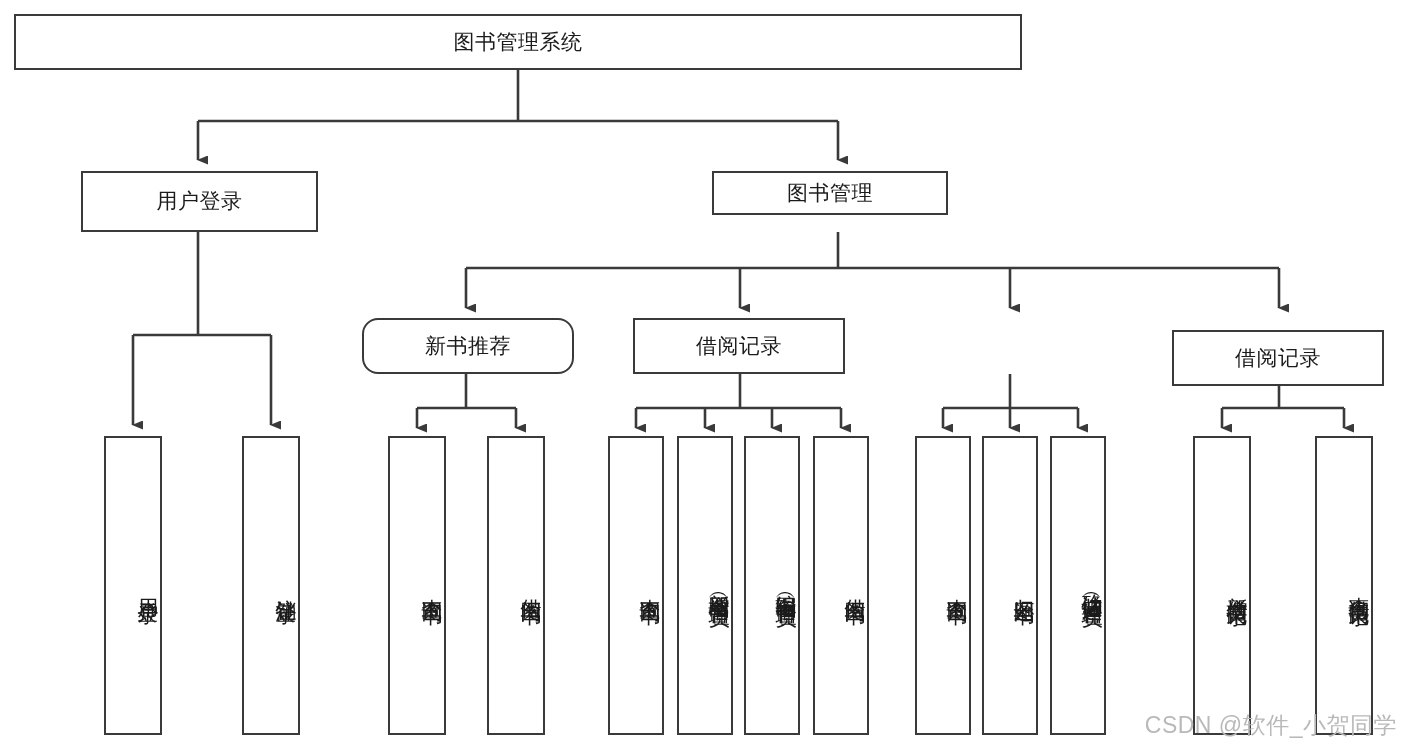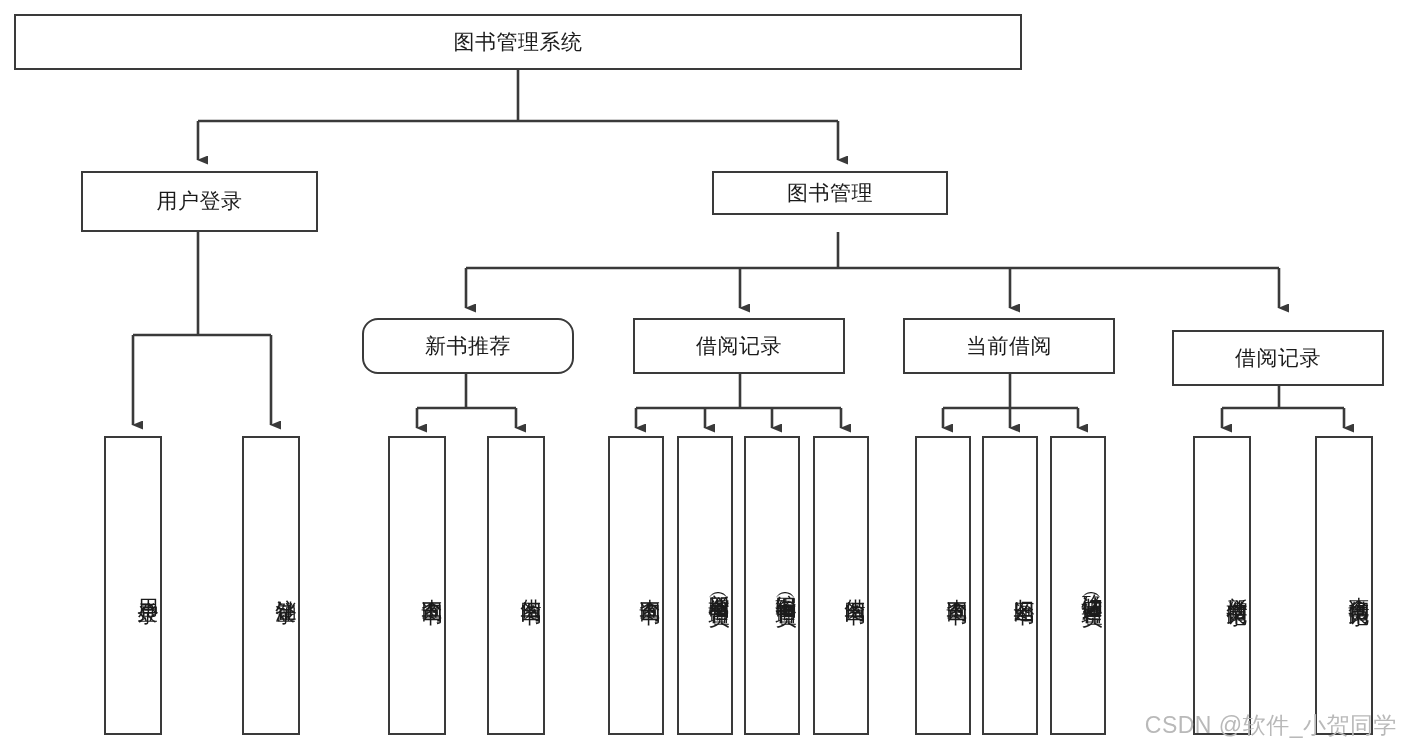--- a/index.html
+++ b/index.html
@@ -141,23 +141,20 @@
   </div>
 
   <div class="node h" style="left:362px; top:318px; width:212px; height:56px;border-radius:16px;">
     <span class="lbl">新书推荐</span>
   </div>
 
   <div class="node h" style="left:633px; top:318px; width:212px; height:56px;">
     <span class="lbl">借阅记录</span>
   </div>
 
-  <div class="node h" style="left:903px; top:318px; width:212px; height:56px;">
-    <span class="lbl">当前借阅</span>
-  </div>
 
   <div class="node h" style="left:1172px; top:318px; width:212px; height:56px;margin-top:12px;">
     <span class="lbl">借阅记录</span>
   </div>
 
   <div class="node v" style="left:104px; top:436px; width:58px; height:299px;">
     <span class="lbl">用户登录</span>
   </div>
 
   <div class="node v" style="left:242px; top:436px; width:58px; height:299px;">

